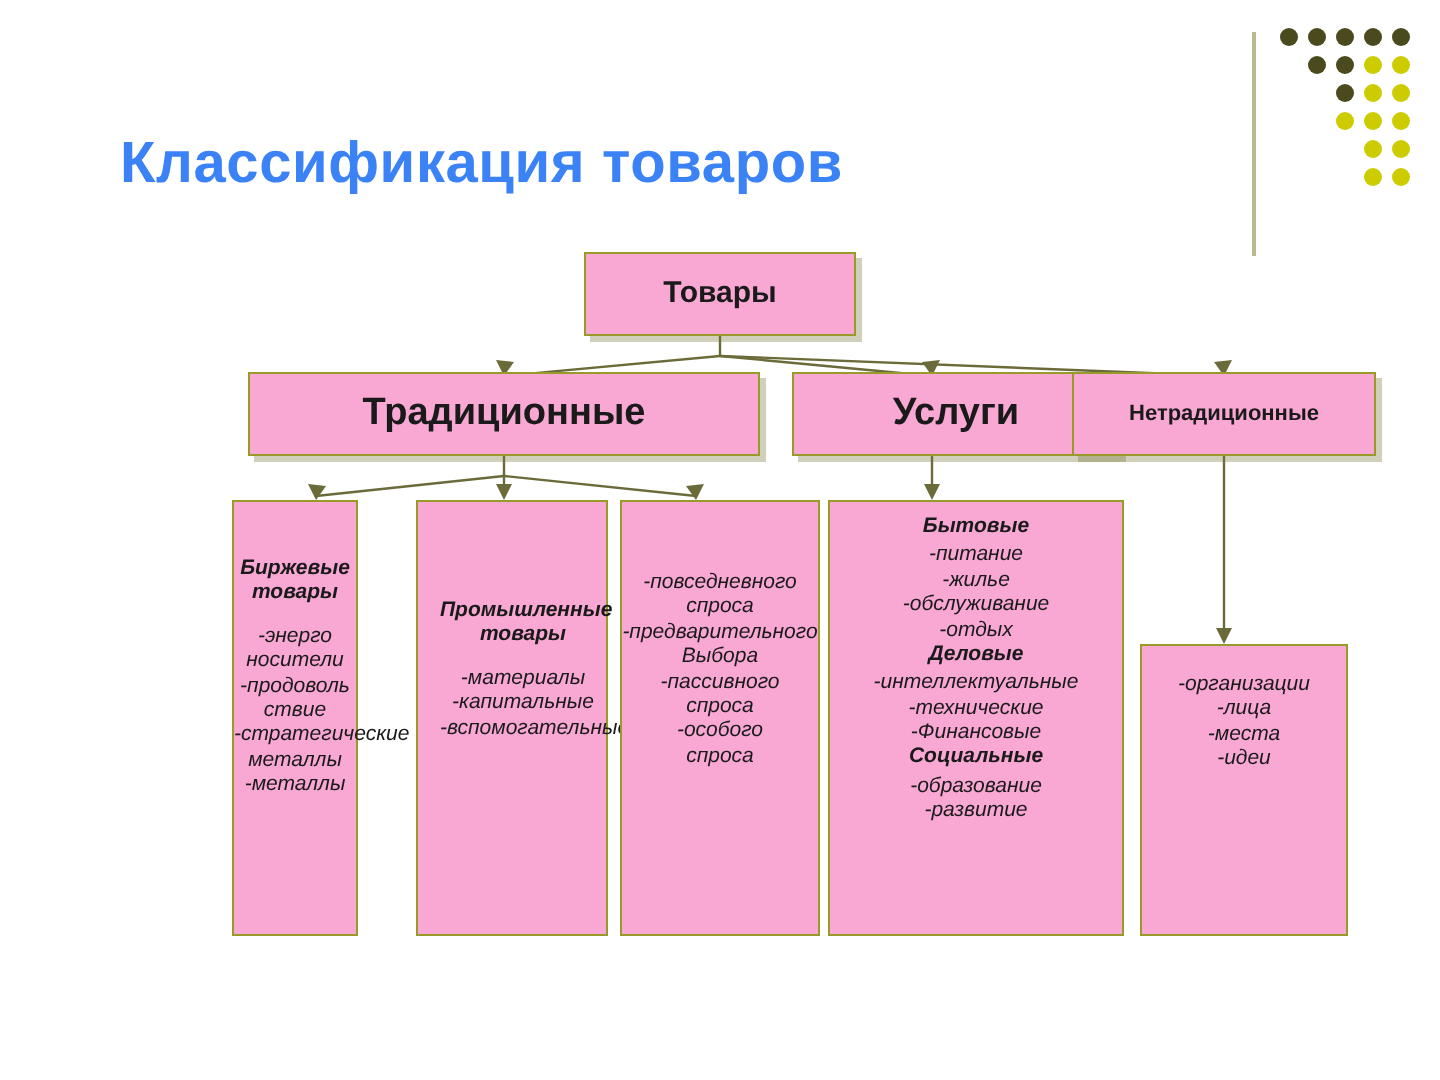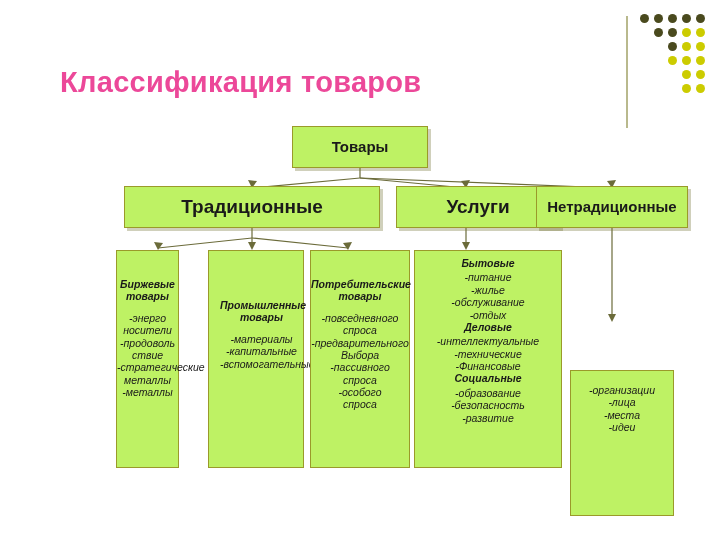--- a/index.html
+++ b/index.html
@@ -41,27 +41,27 @@
     background: #b9b98d;
   }
   
   .title {
     position: absolute;
     left: 60px;
     top: 66px;
     width: 560px;
     font-size: 29px;
     font-weight: bold;
-    color: #ec4899;
+    color: #3b82f6;
     letter-spacing: 0.3px;
   }
   
   .box {
     position: absolute;
-    background: #bef264;
+    background: #f9a8d4;
     border: 1px solid #9a9a2a;
     box-sizing: border-box;
     color: #1a1a1a;
     text-align: center;
     line-height: 1.18;
   }
   .box.shadow {
     box-shadow: 3px 3px 0 rgba(120,120,60,0.35);
   }
   .box-title {
@@ -74,21 +74,21 @@
   }
   .box-lvl2 {
     font-weight: bold;
     font-size: 19px;
     display: flex;
     align-items: center;
     justify-content: center;
     height: 100%;
   }
   .box-lvl2.small {
-    font-size: 15px;
+    font-size: 11px;
   }
   .leaf {
     padding-top: 6px;
     font-size: 10.5px;
     font-style: italic;
   }
   .leaf .head {
     font-weight: bold;
     display: block;
     margin-bottom: 2px;
@@ -212,21 +212,20 @@
     <span class="gap"></span>
     <span class="ln">-материалы</span>
     <span class="ln">-капитальные</span>
     <span class="ln">-вспомогательные</span>
   </div>
 
   <div class="box leaf" style="left:310px; top:250px; width:100px; height:218px;">
     <span class="gap"></span>
       <span class="gap"></span>
       <span class="gap"></span>
-    <span class="head">Потребительские товары</span>
     <span class="gap"></span>
     <span class="ln">-повседневного</span>
     <span class="ln">спроса</span>
     <span class="ln">-предварительного</span>
     <span class="ln">Выбора</span>
     <span class="ln">-пассивного</span>
     <span class="ln">спроса</span>
     <span class="ln">-особого</span>
     <span class="ln">спроса</span>
   </div>
@@ -236,25 +235,24 @@
     <span class="ln">-питание</span>
     <span class="ln">-жилье</span>
     <span class="ln">-обслуживание</span>
     <span class="ln">-отдых</span>
     <span class="head">Деловые</span>
     <span class="ln">-интеллектуальные</span>
     <span class="ln">-технические</span>
     <span class="ln">-Финансовые</span>
     <span class="head">Социальные</span>
     <span class="ln">-образование</span>
-    <span class="ln">-безопасность</span>
     <span class="ln">-развитие</span>
   </div>
 
-  <div class="box leaf" style="left:570px; top:322px; width:104px; height:146px;margin-top:48px;">
+  <div class="box leaf" style="left:570px; top:322px; width:104px; height:146px;">
     <span class="gap"></span>
     <span class="ln">-организации</span>
     <span class="ln">-лица</span>
     <span class="ln">-места</span>
     <span class="ln">-идеи</span>
   </div>
 
 </div>
 
 </body></html>

